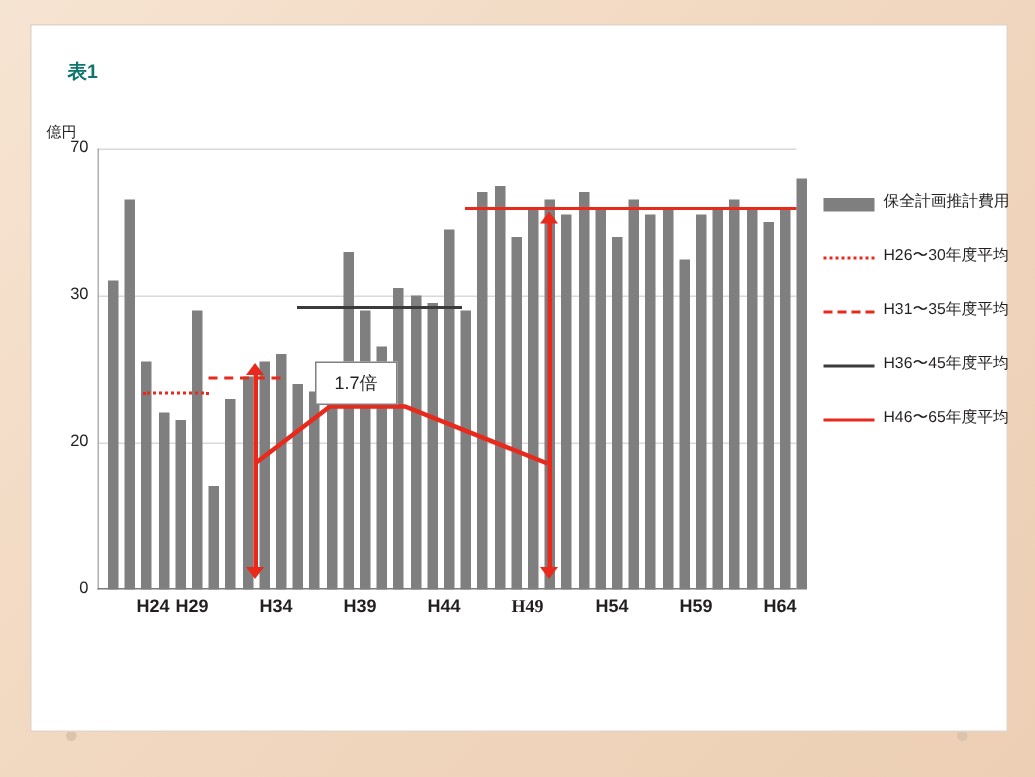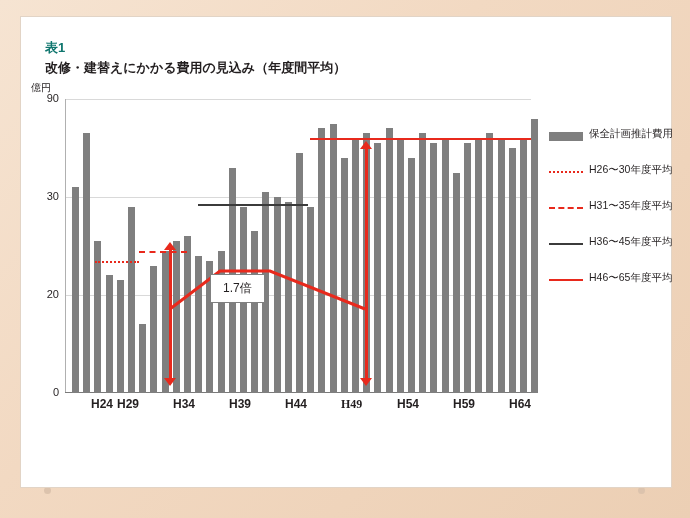--- a/index.html
+++ b/index.html
@@ -68,26 +68,25 @@
 <body>
 
 <div id="frame">
 
   <div class="dot" style="left:44px;top:487px;"></div>
   <div class="dot" style="left:638px;top:487px;"></div>
 
   <div class="card">
 
     <div class="title1">表1</div>
-    <div class="title2">改修・建替えにかかる費用の見込み（年度間平均）</div>
 
     <div class="yunit">億円</div>
 
     <div class="ytick-wrap">
-      <div class="ylab" style="top:-7px;">90</div>
+      <div class="ylab" style="top:-7px;">70</div>
       <div class="ylab" style="top:91px;">30</div>
       <div class="ylab" style="top:189px;">20</div>
       <div class="ylab" style="top:287px;">0</div>
     </div>
 
     <div class="plot">
       <div class="gridline" style="top:0px;"></div>
       <div class="gridline" style="top:98px;"></div>
       <div class="gridline" style="top:196px;"></div>
       <div class="axis-line" style="left:0;top:0;width:1px;height:294px;background:#b0b0b0;"></div>
@@ -151,21 +150,21 @@
       <div class="arrow-head head-down" style="left:99px;top:279px;"></div>
 
       <div class="arrow-head head-up" style="left:295px;top:42px;"></div>
       <div class="arrow-v" style="left:300px;top:49px;height:231px;"></div>
       <div class="arrow-head head-down" style="left:295px;top:279px;"></div>
 
       <svg width="466" height="294" style="position:absolute;left:0;top:0;">
         <polyline points="105,210 155,172 205,172 300,210" fill="none" stroke="#e8291c" stroke-width="3"></polyline>
       </svg>
 
-      <div class="callout" style="left:145px;top:175px;text-align:right;">1.7倍</div>
+      <div class="callout" style="left:145px;top:142px;text-align:right;">1.7倍</div>
     </div>
 
     <div class="xlabels">
       <div class="xlab" style="left:-4px;padding-left:30px;">H24</div>
       <div class="xlab" style="left:52px;">H29</div>
       <div class="xlab" style="left:108px;">H34</div>
       <div class="xlab" style="left:164px;">H39</div>
       <div class="xlab" style="left:220px;">H44</div>
       <div class="xlab" style="left:276px;font-family:Liberation Serif, serif;">H49</div>
       <div class="xlab" style="left:332px;text-align:center;">H54</div>

